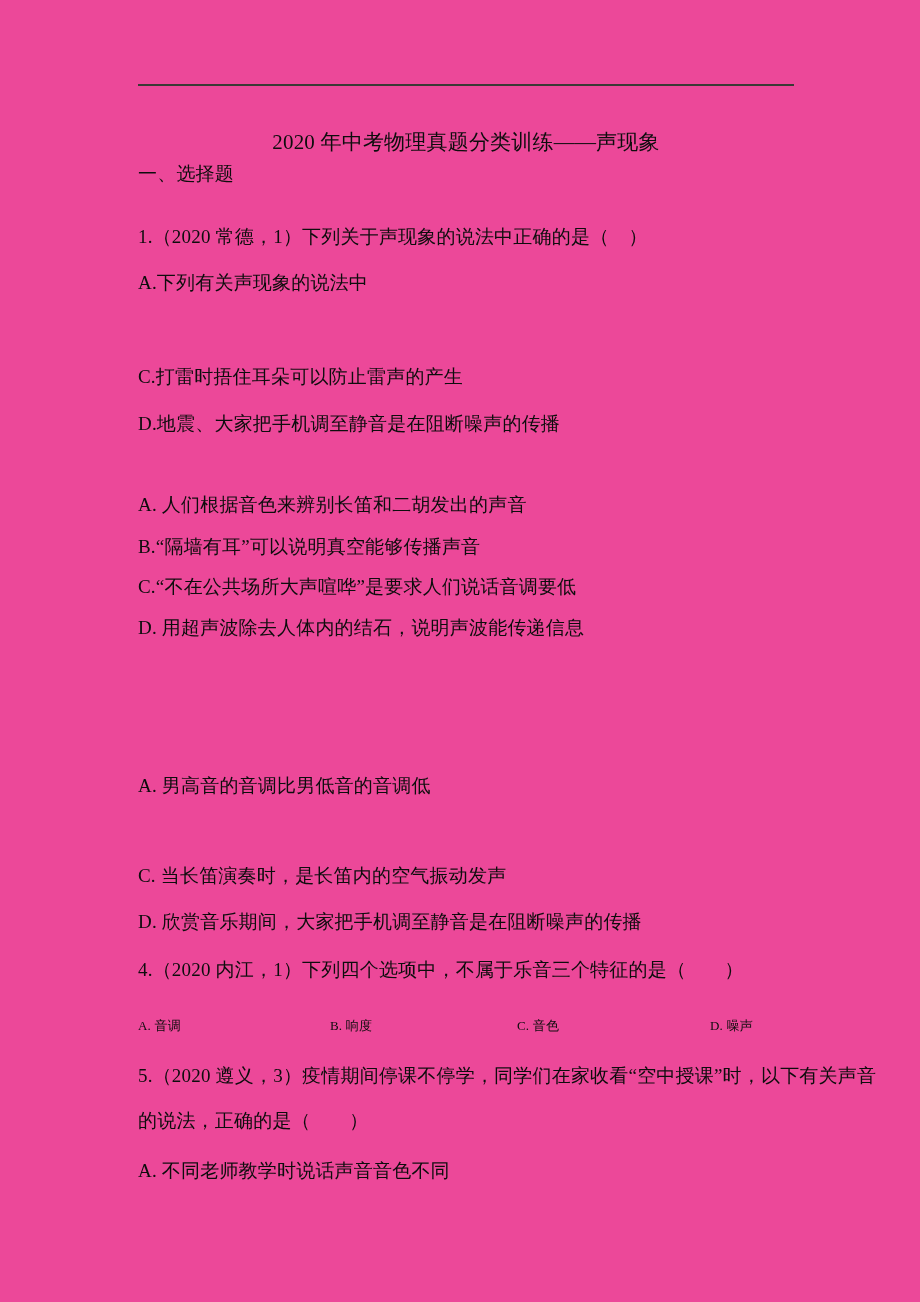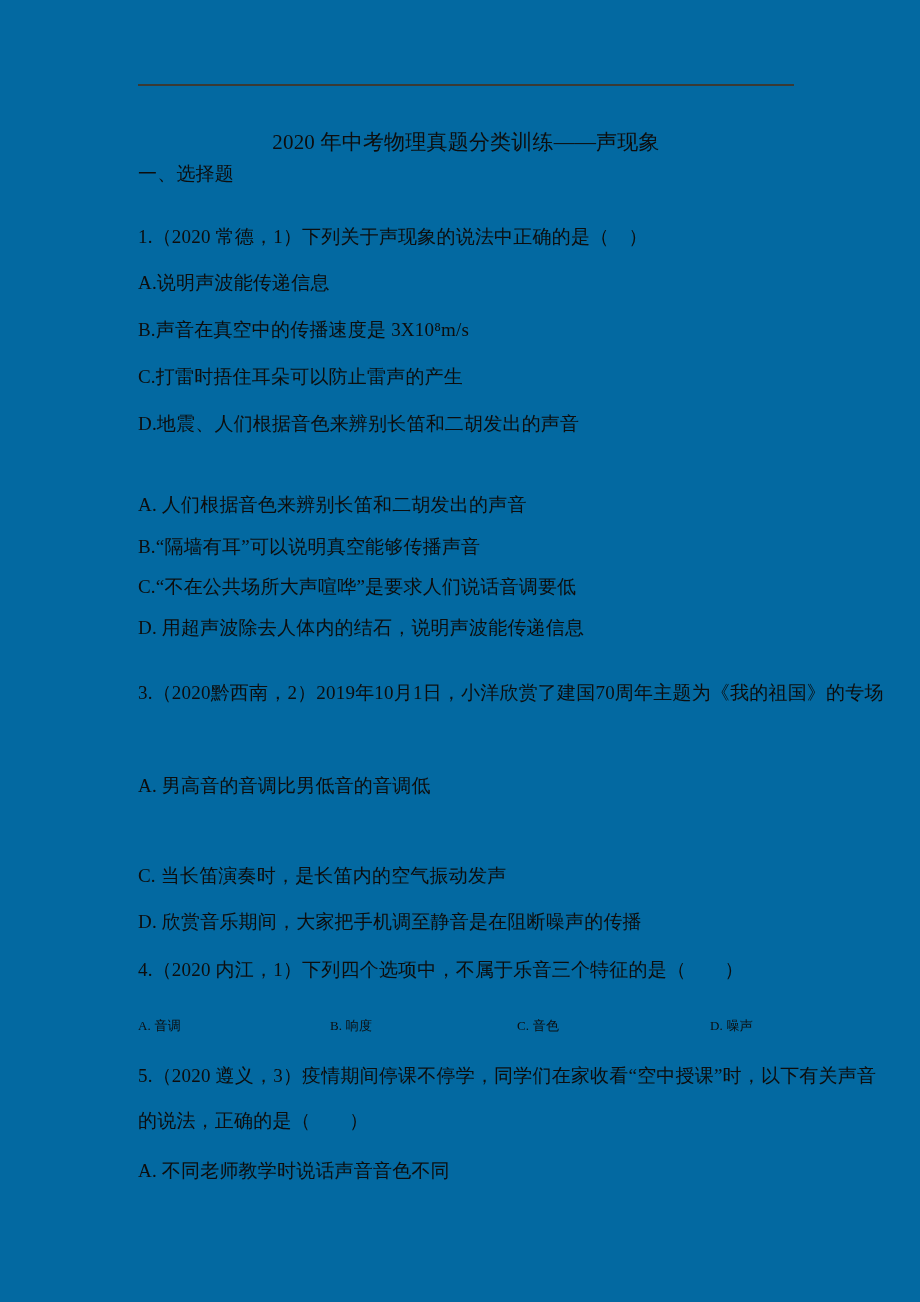--- a/index.html
+++ b/index.html
@@ -4,21 +4,21 @@
 <style>
   html, body {
     margin: 0;
     padding: 0;
     background: #ffffff;
   }
   .page {
     position: relative;
     width: 920px;
     height: 1302px;
-    background: #0369a1;
+    background: #ec4899;
     overflow: hidden;
     font-family: "Liberation Serif", "DejaVu Serif", serif;
     color: #0d0d0d;
   }
   .header-rule {
     position: absolute;
     left: 138px;
     top: 84px;
     width: 656px;
     height: 2px;
@@ -53,31 +53,29 @@
 
 <div class="page">
 
   <div class="header-rule"></div>
 
   <div class="line title">2020 年中考物理真题分类训练——声现象</div>
 
   <div class="line" style="top:160px">一、选择题</div>
 
   <div class="line" style="top:223px">1.（2020 常德，1）下列关于声现象的说法中正确的是（　）</div>
-  <div class="line" style="top:269px">A.说明声波能传递信息</div>
-  <div class="line" style="top:316px">B.声音在真空中的传播速度是 3X10⁸m/s</div>
+  <div class="line" style="top:269px">A.下列有关声现象的说法中</div>
   <div class="line" style="top:363px">C.打雷时捂住耳朵可以防止雷声的产生</div>
-  <div class="line" style="top:410px">D.地震、人们根据音色来辨别长笛和二胡发出的声音</div>
+  <div class="line" style="top:410px">D.地震、大家把手机调至静音是在阻断噪声的传播</div>
 
   <div class="line" style="top:491px">A. 人们根据音色来辨别长笛和二胡发出的声音</div>
   <div class="line" style="top:533px">B.“隔墙有耳”可以说明真空能够传播声音</div>
   <div class="line" style="top:614px">D. 用超声波除去人体内的结石，说明声波能传递信息</div>
   <div class="line" style="top:573px">C.“不在公共场所大声喧哗”是要求人们说话音调要低</div>
 
-  <div class="line" style="top:679px">3.（2020黔西南，2）2019年10月1日，小洋欣赏了建国70周年主题为《我的祖国》的专场</div>
   <div class="line" style="top:772px">A. 男高音的音调比男低音的音调低</div>
   <div class="line" style="top:862px">C. 当长笛演奏时，是长笛内的空气振动发声</div>
   <div class="line" style="top:908px">D. 欣赏音乐期间，大家把手机调至静音是在阻断噪声的传播</div>
 
   <div class="line" style="top:956px">4.（2020 内江，1）下列四个选项中，不属于乐音三个特征的是（　　）</div>
   <div class="line" style="top:1012px; left:0; width:920px">
     <span class="opt-inline" style="left:138px">A. 音调</span>
     <span class="opt-inline" style="left:330px">B. 响度</span>
     <span class="opt-inline" style="left:517px">C. 音色</span>
     <span class="opt-inline" style="left:710px">D. 噪声</span>

